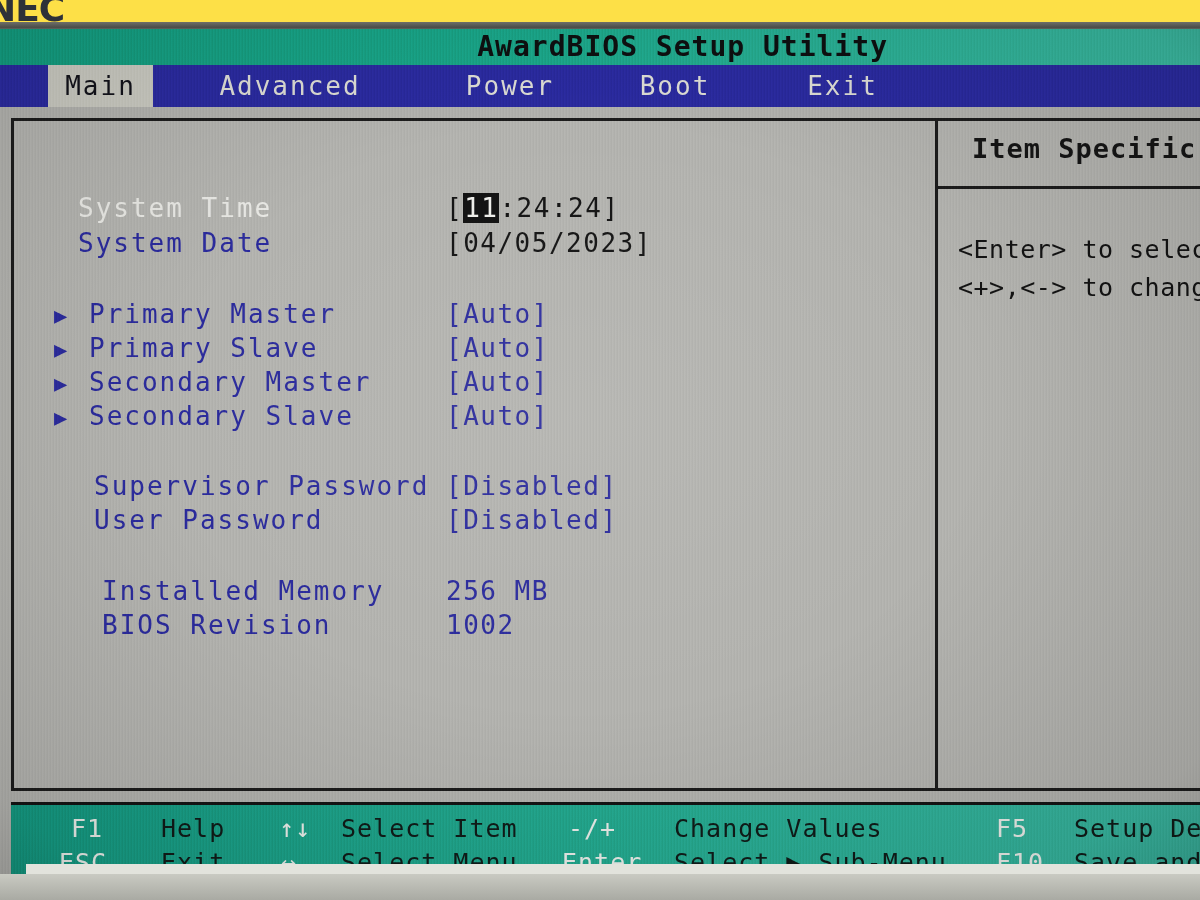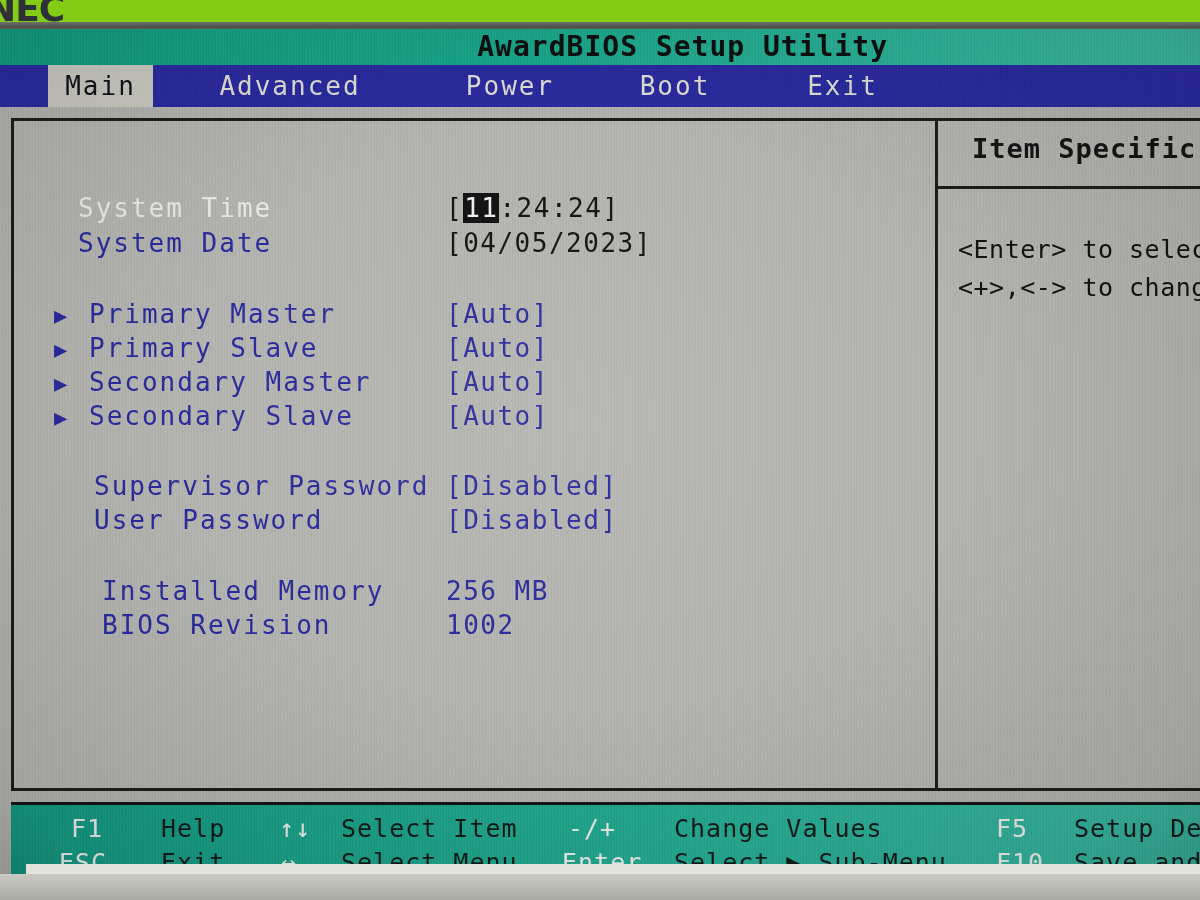--- a/index.html
+++ b/index.html
@@ -27,21 +27,21 @@
     position: absolute;
     inset: 0;
     background: #b9b9b2;
   }
 
   
   .logo-strip {
     position: absolute;
     left: 0; top: 0;
     width: 1200px; height: 22px;
-    background: #84cc16;
+    background: #fde047;
   }
   .logo-text {
     position: absolute;
     left: -14px; top: -9px;
     font-family: "DejaVu Sans", "Liberation Sans", sans-serif;
     font-weight: bold;
     font-size: 36px;
     letter-spacing: -1px;
     color: #2d3138;
     line-height: 1;

